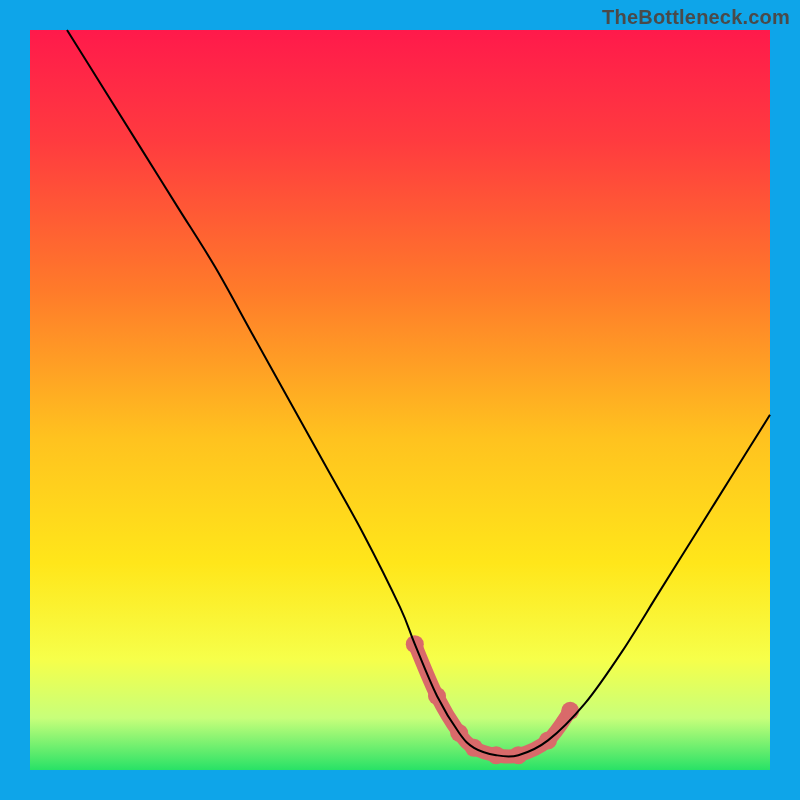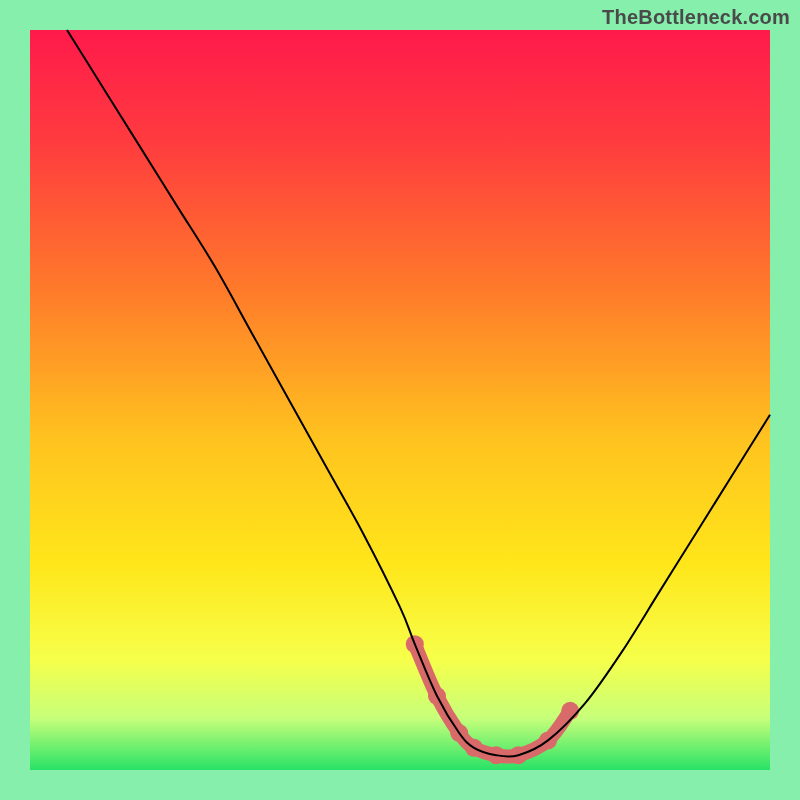--- a/index.html
+++ b/index.html
@@ -8,21 +8,21 @@
     width: 800px;
     height: 800px;
     background: #000;
     overflow: hidden;
     font-family: Arial, Helvetica, sans-serif;
   }
   .frame {
     position: relative;
     width: 800px;
     height: 800px;
-    background: #86efac;
+    background: #0ea5e9;
   }
   .watermark {
     position: absolute;
     top: 6px;
     right: 10px;
     color: #4a4a4a;
     font-size: 20px;
     font-weight: 600;
     letter-spacing: 0.2px;
     z-index: 10;

